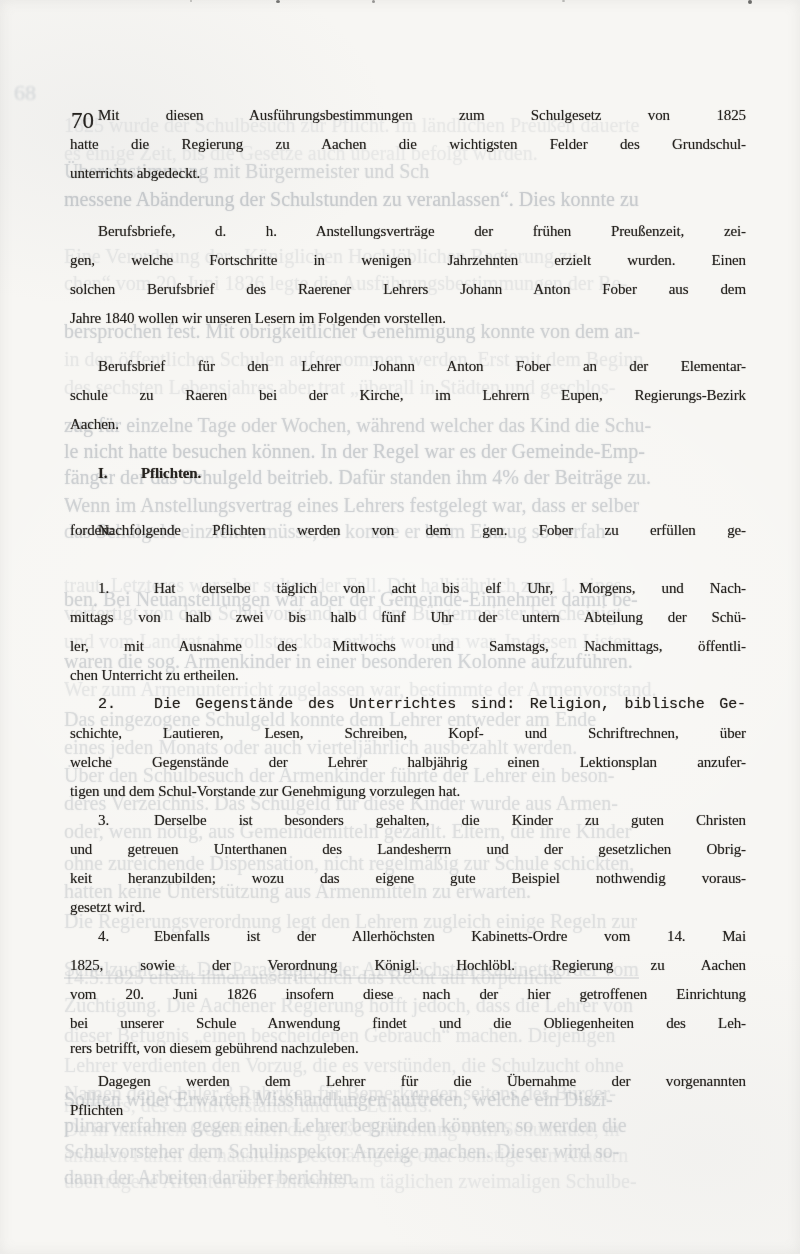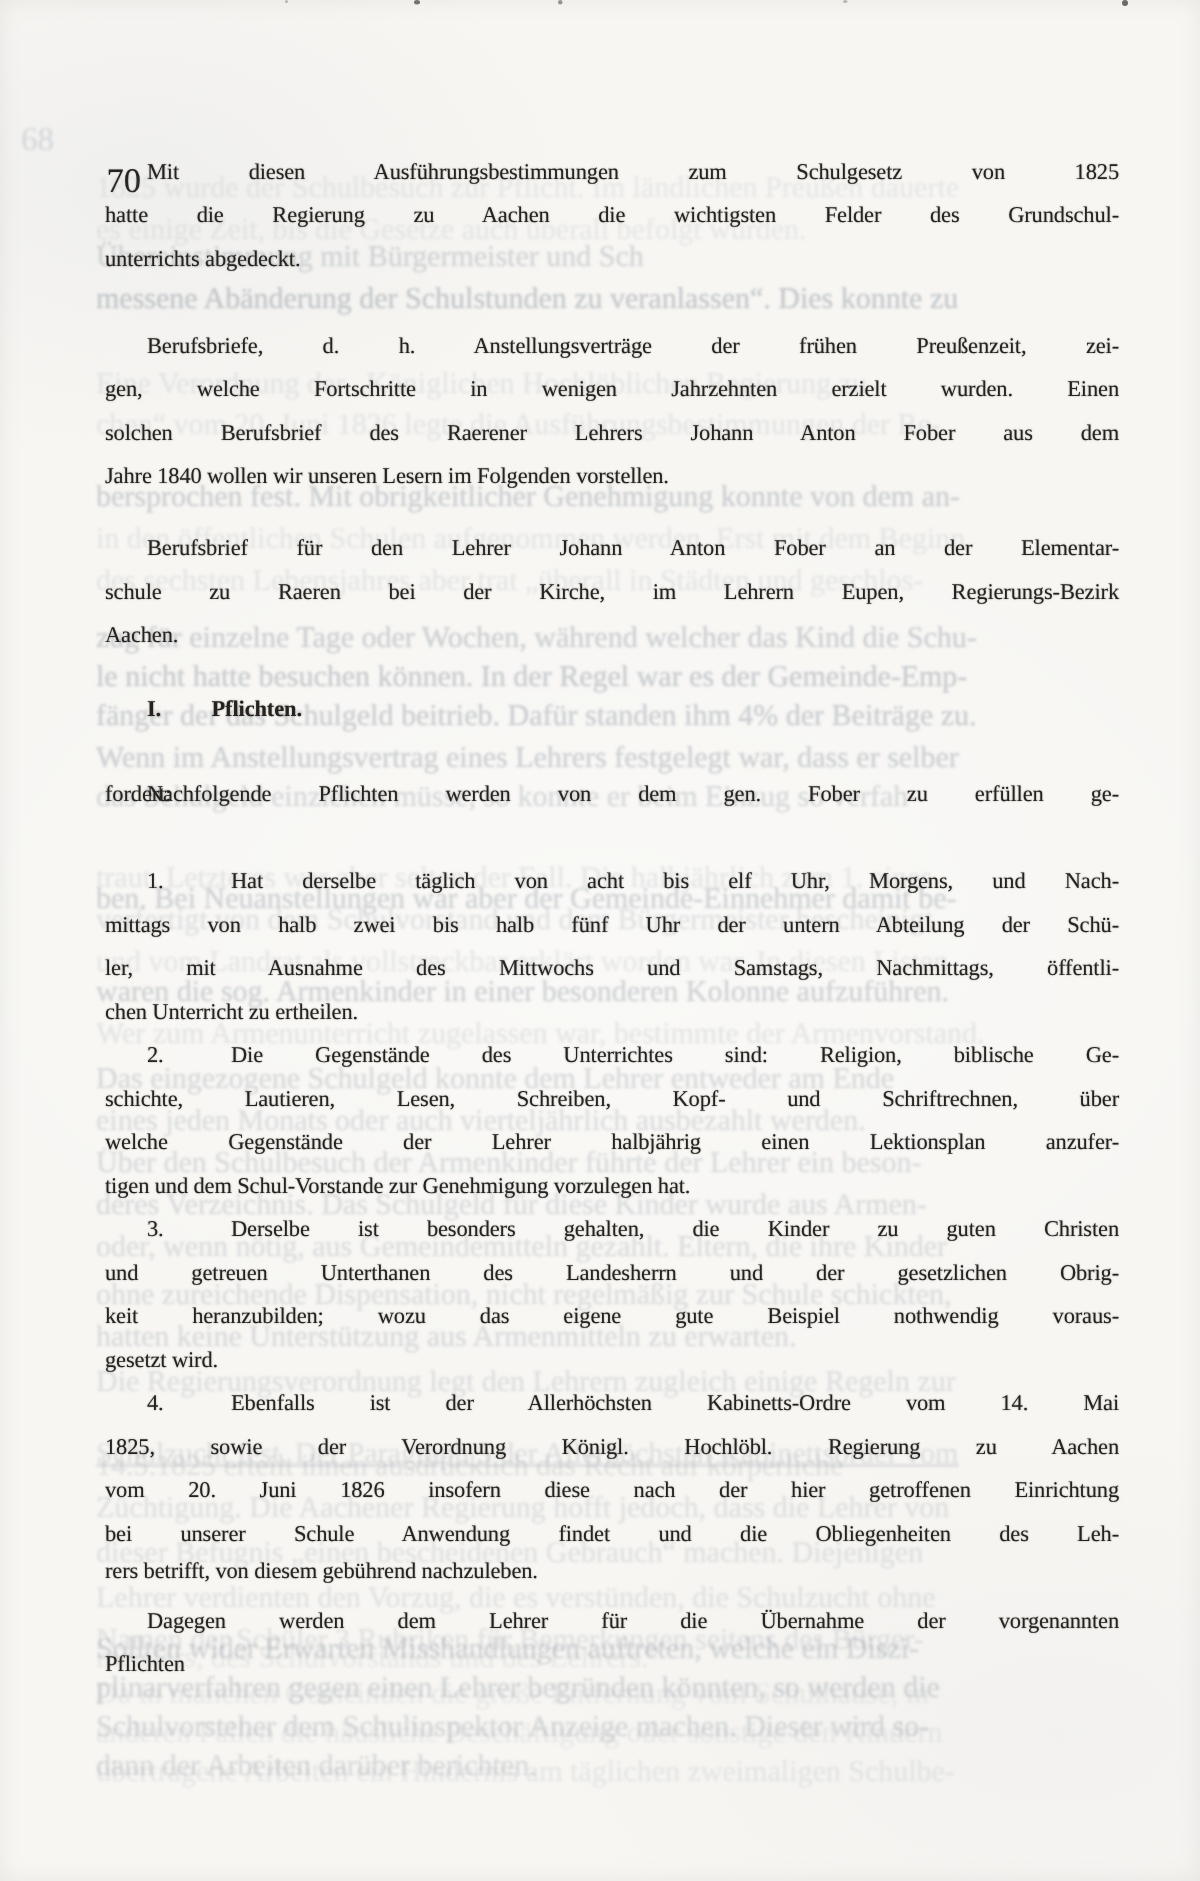--- a/index.html
+++ b/index.html
@@ -108,21 +108,21 @@
       <div class="line full indent" style="top: 352px;">Berufsbrief für den Lehrer Johann Anton Fober an der Elementar-</div>
       <div class="line full" style="top: 381px;">schule zu Raeren bei der Kirche, im Lehrern Eupen, Regierungs-Bezirk</div>
       <div class="line last" style="top: 410px;">Aachen.</div>
       <div class="line heading last indent" style="top: 459px;"><span class="num">I.</span>Pflichten.</div>
       <div class="line full indent" style="top: 516px;">Nachfolgende Pflichten werden von dem gen. Fober zu erfüllen ge-</div>
       <div class="line last" style="top: 516px;">fordert:</div>
       <div class="line full indent" style="top: 574px;"><span class="num">1.</span>Hat derselbe täglich von acht bis elf Uhr, Morgens, und Nach-</div>
       <div class="line full" style="top: 603px;">mittags von halb zwei bis halb fünf Uhr der untern Abteilung der Schü-</div>
       <div class="line full" style="top: 632px;">ler, mit Ausnahme des Mittwochs und Samstags, Nachmittags, öffentli-</div>
       <div class="line last" style="top: 661px;">chen Unterricht zu ertheilen.</div>
-      <div class="line full indent" style="top: 690px;"><span class="num">2.</span>Die Gegenstände des Unterrichtes sind: Religion, biblische Ge-</div>
+      <div class="line full indent" style="top: 690px; font-family: Liberation Mono, monospace;"><span class="num">2.</span>Die Gegenstände des Unterrichtes sind: Religion, biblische Ge-</div>
       <div class="line full" style="top: 719px;">schichte, Lautieren, Lesen, Schreiben, Kopf- und Schriftrechnen, über</div>
       <div class="line full" style="top: 748px;">welche Gegenstände der Lehrer halbjährig einen Lektionsplan anzufer-</div>
       <div class="line last" style="top: 777px;">tigen und dem Schul-Vorstande zur Genehmigung vorzulegen hat.</div>
       <div class="line full indent" style="top: 806px;"><span class="num">3.</span>Derselbe ist besonders gehalten, die Kinder zu guten Christen</div>
       <div class="line full" style="top: 835px;">und getreuen Unterthanen des Landesherrn und der gesetzlichen Obrig-</div>
       <div class="line full" style="top: 864px;">keit heranzubilden; wozu das eigene gute Beispiel nothwendig voraus-</div>
       <div class="line last" style="top: 893px;">gesetzt wird.</div>
       <div class="line full indent" style="top: 922px;"><span class="num">4.</span>Ebenfalls ist der Allerhöchsten Kabinetts-Ordre vom 14. Mai</div>
       <div class="line full" style="top: 951px;">1825, sowie der Verordnung Königl. Hochlöbl. Regierung zu Aachen</div>
       <div class="line full" style="top: 980px;">vom 20. Juni 1826 insofern diese nach der hier getroffenen Einrichtung</div>

